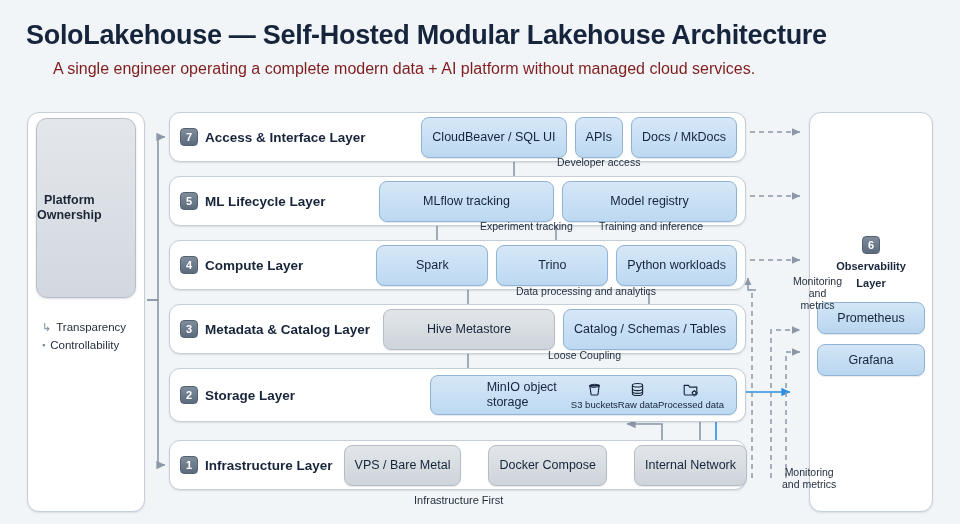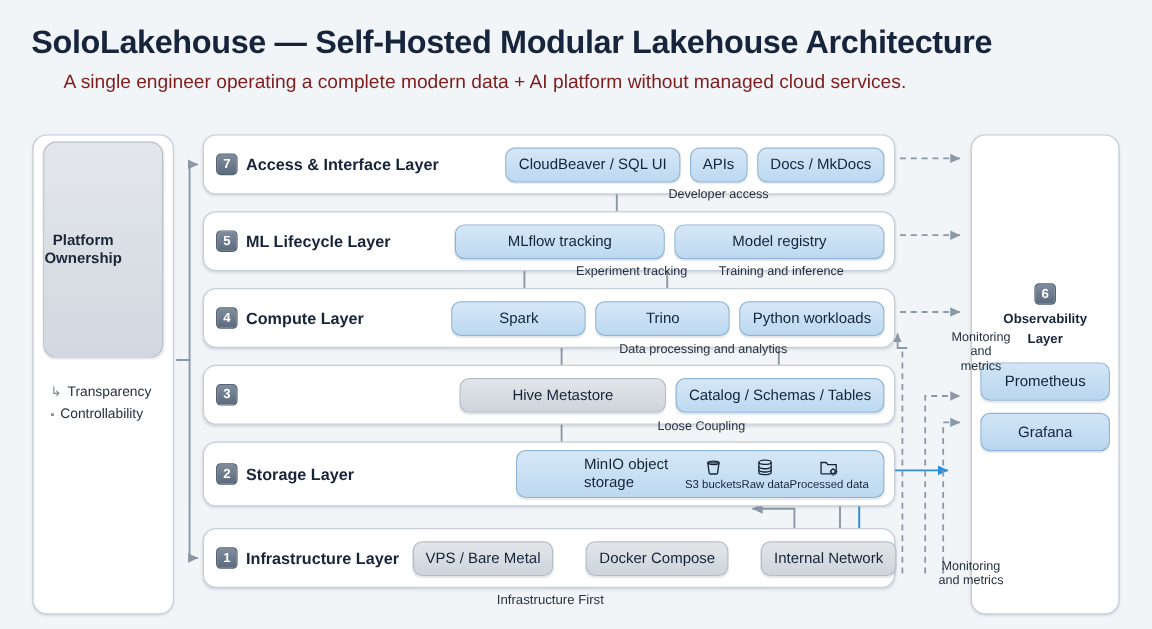--- a/index.html
+++ b/index.html
@@ -92,21 +92,21 @@
     border:1px solid #54616f;
     color:#fff;font-size:11px;font-weight:bold;
     display:flex;align-items:center;justify-content:center;box-sizing:border-box;
   }
   .layer-name{
     font-size:13.5px;font-weight:bold;white-space:nowrap;color:#17243a;
     flex:0 0 auto;margin-right:4px;
   }
   .chips{display:flex;align-items:center;gap:8px;flex:1 1 auto;justify-content:flex-end;}
   .chip{
-    height:29px;border-radius:8px;box-sizing:border-box;
+    height:41px;border-radius:8px;box-sizing:border-box;
     display:flex;align-items:center;justify-content:center;
     font-size:12.5px;color:#14243a;padding:12px 10px;white-space:nowrap;
     background:linear-gradient(#d6e7f7,#bcd9f1);
     border:1px solid #8fb4d6;
     box-shadow:0 1px 1px rgba(40,55,75,.12);
   }
   .chip.gray{
     background:linear-gradient(#e2e6ea,#ced4da);
     border:1px solid #b4bcc5;
   }
@@ -243,20 +243,21 @@
     <div class="layer-name">Compute Layer</div>
     <div class="chips">
       <div class="chip" style="width:112px">Spark</div>
       <div class="chip" style="width:112px">Trino</div>
       <div class="chip">Python workloads</div>
     </div>
   </div>
 
   <div class="layer" id="layer-3">
     <div class="num-badge">3</div>
+    <div class="layer-name">Metadata &amp; Catalog Layer</div>
     <div class="chips">
       <div class="chip gray" style="width:172px">Hive Metastore</div>
       <div class="chip">Catalog / Schemas / Tables</div>
     </div>
   </div>
 
   <div class="layer" id="layer-2">
     <div class="num-badge">2</div>
     <div class="layer-name">Storage Layer</div>
     <div class="chips">

